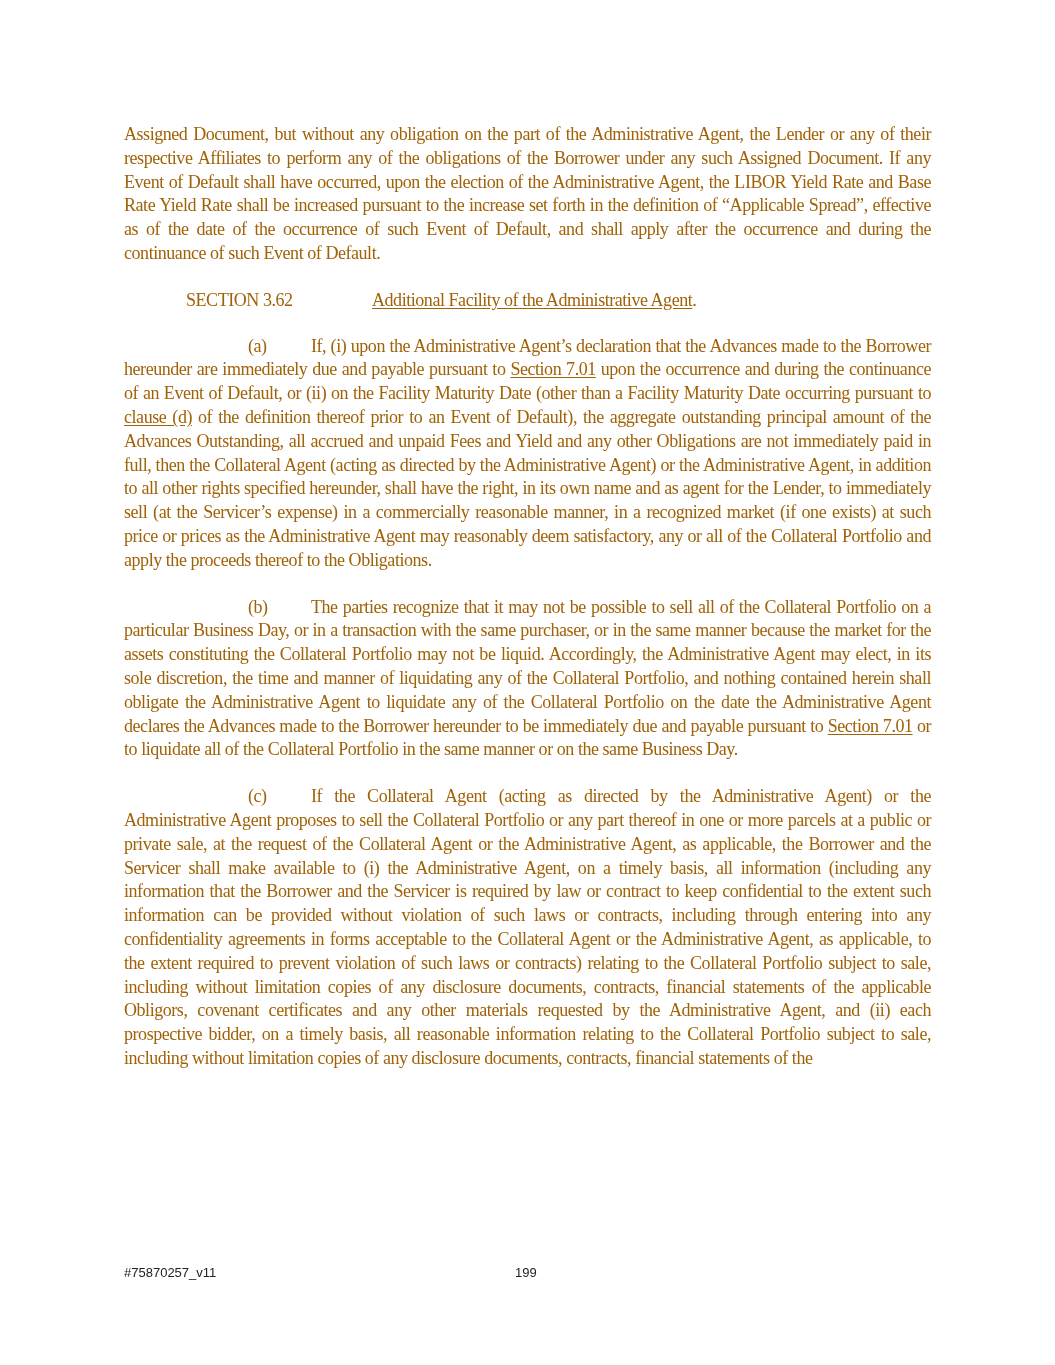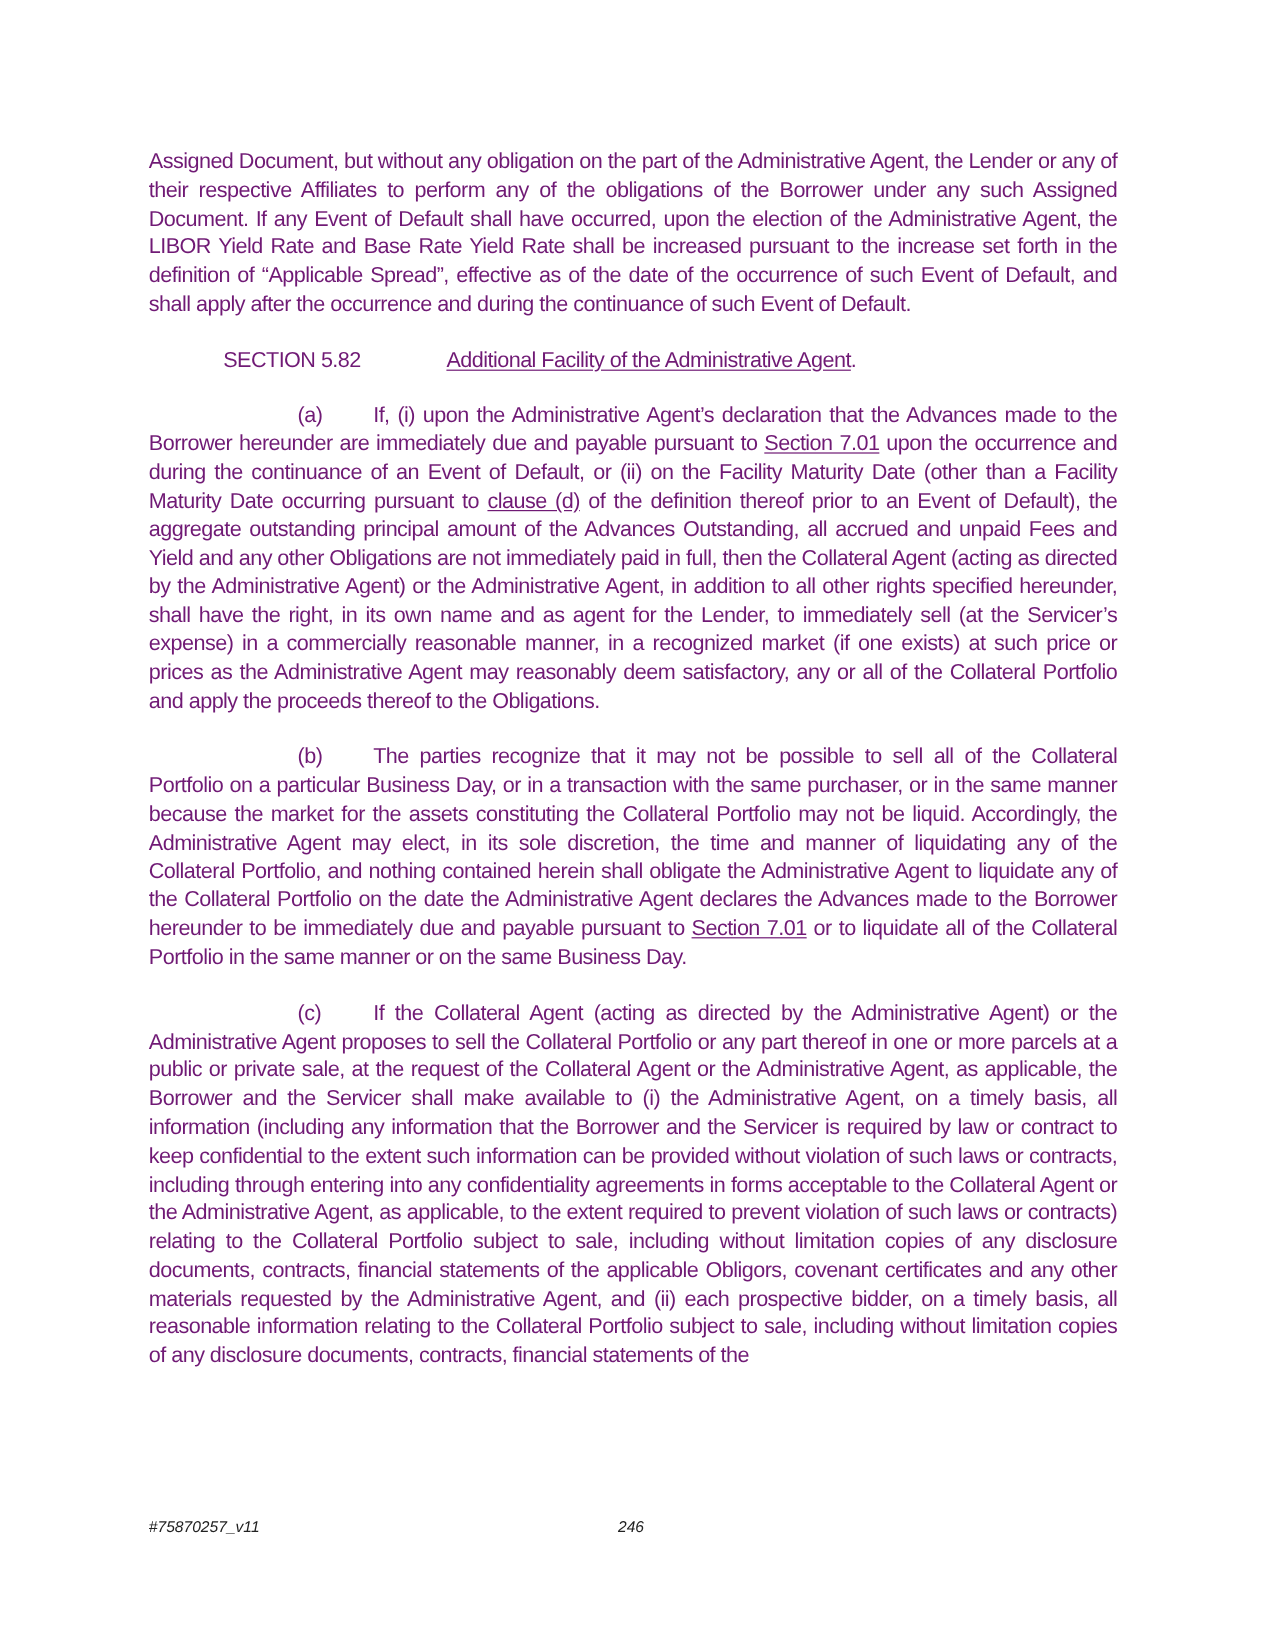--- a/index.html
+++ b/index.html
@@ -1,50 +1,50 @@
 <!DOCTYPE html>
 <html><head>
 <meta charset="utf-8">
 <style>
   html, body { margin: 0; padding: 0; background: #ffffff; }
   body { width: 1055px; height: 1365px; position: relative; overflow: hidden; }
   .page {
     position: absolute; left: 124px; top: 123px; width: 807px;
-    font-family: Liberation Sans, sans-serif;
-    font-size: 18px; line-height: 23.8px; color: #701a75;
+    font-family: Liberation Serif, serif;
+    font-size: 18px; line-height: 23.8px; color: #a16207;
     letter-spacing: -0.45px;
   }
   p { margin: 0; text-align: justify; }
   .para { margin-bottom: 23px; }
   .indent { text-indent: 124px; }
   .label { display: inline-block; width: 63px; text-indent: 0; }
   .section-heading { margin: 0 0 22px 0; padding-left: 62px; text-align: left; }
   .section-num { display: inline-block; width: 186px; }
   u { text-decoration: underline; text-underline-offset: 2px; }
-  .footer { position: absolute; top: 1265px; font-family: "Liberation Sans", sans-serif; font-size: 13px; color: #222; font-style: italic; }
+  .footer { position: absolute; top: 1265px; font-family: "Liberation Sans", sans-serif; font-size: 13px; color: #222; }
   .doc-id { left: 124px; }
   .page-num { left: 515px; }
 </style>
 </head>
 <body>
 
 <div class="page">
   <p class="para">Assigned Document, but without any obligation on the part of the Administrative Agent, the Lender or any of their respective Affiliates to perform any of the obligations of the Borrower under any such Assigned Document.  If any Event of Default shall have occurred, upon the election of the Administrative Agent, the LIBOR Yield Rate and Base Rate Yield Rate shall be increased pursuant to the increase set forth in the definition of “Applicable Spread”, effective as of the date of the occurrence of such Event of Default, and shall apply after the occurrence and during the continuance of such Event of Default.</p>
 
   <p class="section-heading">
-    <span class="section-num">SECTION 5.82</span><u>Additional Facility of the Administrative Agent</u><span>.</span>
+    <span class="section-num">SECTION 3.62</span><u>Additional Facility of the Administrative Agent</u><span>.</span>
   </p>
 
   <p class="para indent">
     <span class="label">(a)</span><span>If, (i) upon the Administrative Agent’s declaration that the Advances made to the Borrower hereunder are immediately due and payable pursuant to </span><u>Section 7.01</u><span> upon the occurrence and during the continuance of an Event of Default, or (ii) on the Facility Maturity Date (other than a Facility Maturity Date occurring pursuant to </span><u>clause (d)</u><span> of the definition thereof prior to an Event of Default), the aggregate outstanding principal amount of the Advances Outstanding, all accrued and unpaid Fees and Yield and any other Obligations are not immediately paid in full, then the Collateral Agent (acting as directed by the Administrative Agent) or the Administrative Agent, in addition to all other rights specified hereunder, shall have the right, in its own name and as agent for the Lender, to immediately sell (at the Servicer’s expense) in a commercially reasonable manner, in a recognized market (if one exists) at such price or prices as the Administrative Agent may reasonably deem satisfactory, any or all of the Collateral Portfolio and apply the proceeds thereof to the Obligations.</span>
   </p>
 
   <p class="para indent">
     <span class="label">(b)</span><span>The parties recognize that it may not be possible to sell all of the Collateral Portfolio on a particular Business Day, or in a transaction with the same purchaser, or in the same manner because the market for the assets constituting the Collateral Portfolio may not be liquid. Accordingly, the Administrative Agent may elect, in its sole discretion, the time and manner of liquidating any of the Collateral Portfolio, and nothing contained herein shall obligate the Administrative Agent to liquidate any of the Collateral Portfolio on the date the Administrative Agent declares the Advances made to the Borrower hereunder to be immediately due and payable pursuant to </span><u>Section 7.01</u><span> or to liquidate all of the Collateral Portfolio in the same manner or on the same Business Day.</span>
   </p>
 
   <p class="indent">
     <span class="label">(c)</span><span>If the Collateral Agent (acting as directed by the Administrative Agent) or the Administrative Agent proposes to sell the Collateral Portfolio or any part thereof in one or more parcels at a public or private sale, at the request of the Collateral Agent or the Administrative Agent, as applicable, the Borrower and the Servicer shall make available to (i) the Administrative Agent, on a timely basis, all information (including any information that the Borrower and the Servicer is required by law or contract to keep confidential to the extent such information can be provided without violation of such laws or contracts, including through entering into any confidentiality agreements in forms acceptable to the Collateral Agent or the Administrative Agent, as applicable, to the extent required to prevent violation of such laws or contracts) relating to the Collateral Portfolio subject to sale, including without limitation copies of any disclosure documents, contracts, financial statements of the applicable Obligors, covenant certificates and any other materials requested by the Administrative Agent, and (ii) each prospective bidder, on a timely basis, all reasonable information relating to the Collateral Portfolio subject to sale, including without limitation copies of any disclosure documents, contracts, financial statements of the</span>
   </p>
 </div>
 
 <div class="footer doc-id">#75870257_v11</div>
-<div class="footer page-num">246</div>
+<div class="footer page-num">199</div>
 
 </body></html>

